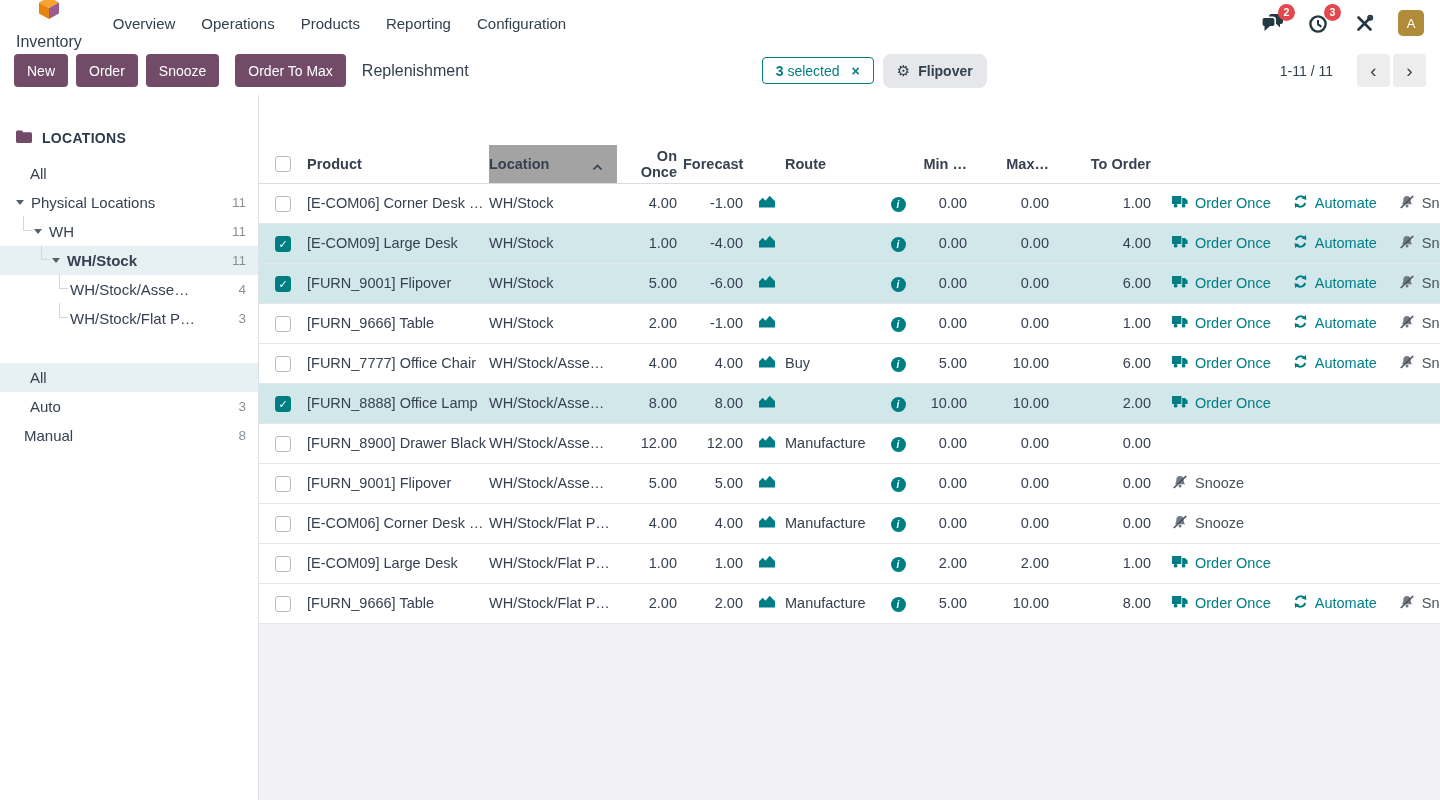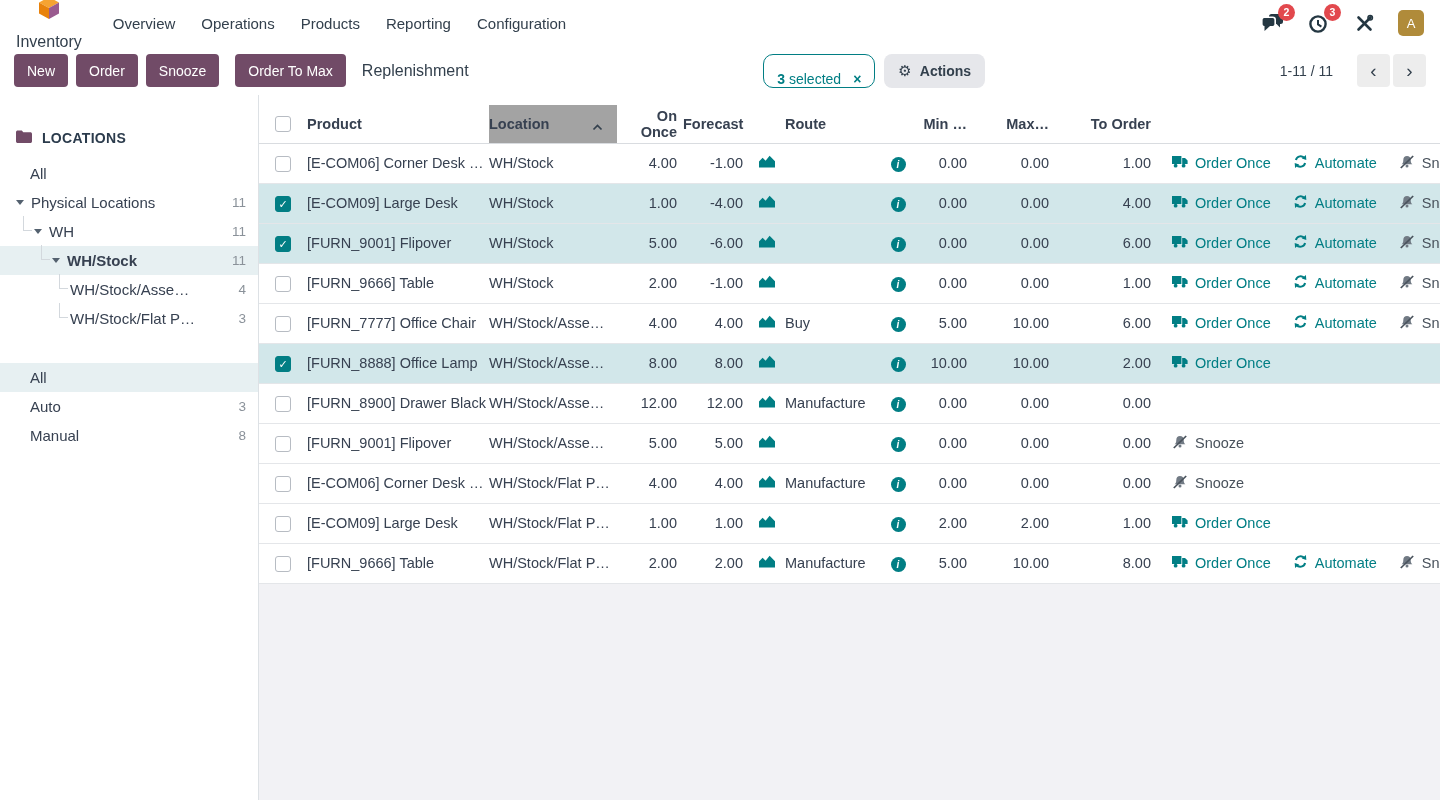--- a/index.html
+++ b/index.html
@@ -19,22 +19,22 @@
   .avatar { width:26px; height:26px; border-radius:5px; background:#B08B3A; color:#fff;
     font-size:13px; display:flex; align-items:center; justify-content:center; }
 
   
   .controlbar { height:49px; display:flex; align-items:center; padding:0 14px; background:#fff; }
   .btn-primary { background:#714B67; color:#fff; border:none; border-radius:4px; height:33px;
     padding:0 13px; font-size:14px; font-weight:500; font-family:inherit; margin-right:8px; cursor:pointer; }
   .btn-primary.gap { margin-left:8px; }
   .view-title { font-size:16px; color:#33404d; margin-left:8px; white-space:nowrap; }
   .spacer { flex:1; }
-  .sel-pill { display:flex; align-items:flex-end; gap:12px; border:1px solid #017E84; color:#017E84;
-    border-radius:10px; height:34px; padding:0 13px; background:#fff; font-size:14px; }
+  .sel-pill { display:flex; align-items:center; gap:12px; border:1px solid #017E84; color:#017E84;
+    border-radius:4px; height:27px; padding:0 13px; background:#fff; font-size:14px; }
   .sel-count { font-weight:700; }
   .sel-x { font-weight:700; font-size:14px; cursor:pointer; }
   .btn-actions { display:flex; align-items:center; gap:8px; background:#e6e7eb; border:none;
     border-radius:8px; height:34px; padding:0 14px; font-size:14px; font-weight:600;
     color:#33404d; font-family:inherit; margin-left:9px; cursor:pointer; }
   .gear { font-size:15px; }
   .pager { display:flex; align-items:center; gap:24px; }
   .pager-text { font-size:14px; color:#33404d; }
   .pager-btns { display:flex; gap:3px; }
   .pager-btn { width:33px; height:33px; background:#ededed; border:none; border-radius:4px;
@@ -53,21 +53,21 @@
   .side-item.bold .s-label { font-weight:700; }
   .s-count { margin-left:auto; color:#8a9199; font-size:13.5px; }
   .caret { width:0; height:0; border-left:4.5px solid transparent; border-right:4.5px solid transparent;
     border-top:5.5px solid #54616f; margin-right:7px; flex-shrink:0; }
   .connector { position:absolute; width:9px; height:15px; top:-1px;
     border-left:1px solid #d3d8dd; border-bottom:1px solid #d3d8dd; }
 
   
   .main { flex:1; background:#f2f2f5; overflow:hidden; }
   .list-card { background:#fff; padding-top:10px; }
-  table { border-collapse:collapse; width:100%; table-layout:fixed; font-size:14.5px; color:#374151; }
+  table { border-collapse:collapse; width:100%; table-layout:fixed; font-size:14.5px; color:#374151;margin-top:40px; }
   thead th { height:38px; font-weight:700; text-align:left; background:#fff;
     border-bottom:1px solid #d9dce0; padding:0; position:relative; cursor:pointer; }
   th.num, td.num { text-align:right; padding-right:6px; }
   th.sorted { background:#a3a3a3; }
   .sort-caret { position:absolute; right:14px; top:13px; }
   tbody td { height:40px; border-bottom:1px solid #e4e6e9; padding:0; white-space:nowrap;
     overflow:hidden; text-overflow:ellipsis; }
   tr.selected td { background:#d2e7ea; }
   .c-check { padding-left:16px !important; }
   .c-route, .c-loc { padding-left:0 !important; }
@@ -143,21 +143,21 @@
   <div class="spacer"></div>
   <div class="sel-pill">
     <span>
       <span class="sel-count">3</span>
       <span>selected</span>
     </span>
     <span class="sel-x">×</span>
   </div>
   <button class="btn-actions">
     <span class="gear">⚙</span>
-    <span>Actions</span>
+    <span>Flipover</span>
   </button>
   <div class="spacer"></div>
   <div class="pager">
     <span class="pager-text">1-11 / 11</span>
     <span class="pager-btns">
       <button class="pager-btn">‹</button>
       <button class="pager-btn">›</button>
     </span>
   </div>
 </div>
@@ -224,21 +224,21 @@
     <span class="s-label">All</span>
     <span class="s-count"></span>
   </div>
 
   <div class="side-item" style="padding-left: 30px;">
 
     <span class="s-label">Auto</span>
     <span class="s-count">3</span>
   </div>
 
-  <div class="side-item" style="padding-left: 30px;">
+  <div class="side-item" style="padding-left: 24px;">
 
     <span class="s-label">Manual</span>
     <span class="s-count">8</span>
   </div>
 </div>
     </div>
   </div>
 
   <div class="main">
     <div class="list-card">

